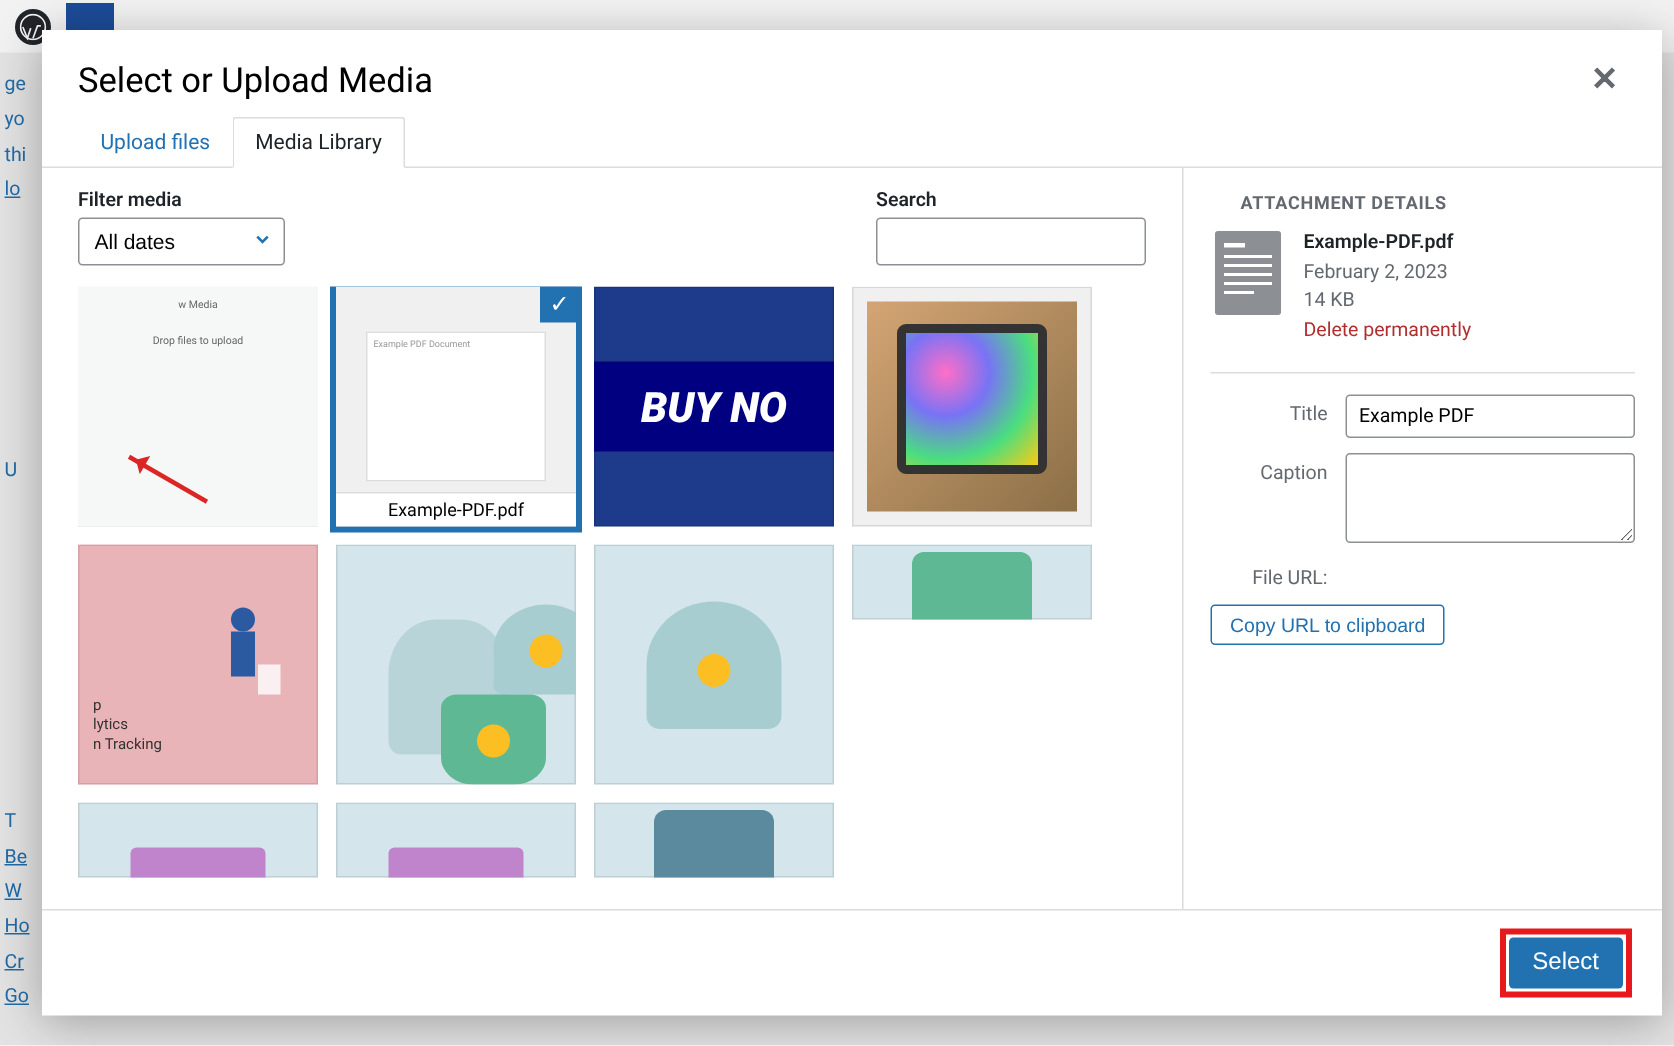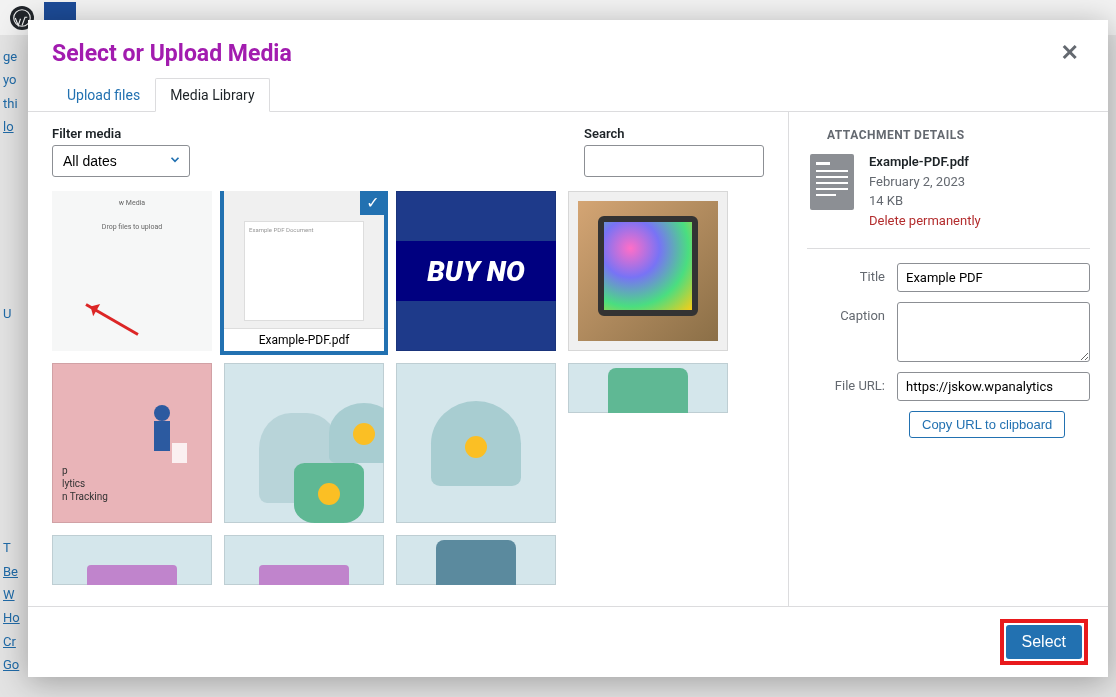--- a/index.html
+++ b/index.html
@@ -10,21 +10,21 @@
 .bg-toolbar .w-logo { width: 24px; height: 24px; background: #23282d; border-radius: 50%; display: flex; align-items: center; justify-content: center; color: #fff; font-size: 16px; }
 .bg-toolbar .plus { width: 32px; height: 32px; background: #1e50a0; }
 .bg-update { position: absolute; top: 3px; right: 280px; background: #2271b1; color: #fff; padding: 5px 12px; font-size: 12px; border-radius: 2px; margin-top: 48px; }
 .bg-left { position: absolute; left: 0; top: 40px; width: 30px; font-size: 13px; color: #2271b1; line-height: 1.8; padding: 5px 3px; }
 .bg-left a { display: block; text-decoration: underline; color: #2271b1; }
 
 
 .modal-backdrop { position: absolute; inset: 0; background: rgba(0,0,0,0.05); }
 .modal { position: absolute; top: 20px; left: 28px; right: 8px; bottom: 20px; background: #fff; box-shadow: 0 5px 30px rgba(0,0,0,0.3); display: flex; flex-direction: column; }
 .modal-header { padding: 20px 24px 10px; display: flex; justify-content: space-between; align-items: flex-start; }
-.modal-title { font-size: 23px; font-weight: 700; color: #a21caf; }
+.modal-title { font-size: 23px; font-weight: 400; color: #000000; }
 .modal-close { font-size: 22px; color: #646970; cursor: pointer; font-weight: bold; padding: 0 5px; }
 
 
 .tabs { display: flex; padding: 0 24px; border-bottom: 1px solid #dcdcde; }
 .tab { padding: 8px 14px; font-size: 14px; color: #2271b1; cursor: pointer; border: 1px solid transparent; position: relative; top: 1px; }
 .tab.active { border: 1px solid #dcdcde; border-bottom: 1px solid #fff; background: #fff; color: #1d2327; border-radius: 2px 2px 0 0; text-align: center; }
 
 
 .modal-body { flex: 1; display: flex; overflow: hidden; }
 .media-main { flex: 1; display: flex; flex-direction: column; padding: 14px 24px 0; overflow: hidden; }
@@ -50,21 +50,21 @@
 .att-info { display: flex; gap: 12px; margin-bottom: 18px; }
 .att-icon { width: 50px; height: 60px; flex-shrink: 0; }
 .att-meta { font-size: 13px; line-height: 1.5; }
 .att-meta .fname { font-weight: 600; color: #1d2327; }
 .delete-link { color: #b32d2e; text-decoration: none; }
 .att-fields { border-top: 1px solid #dcdcde; padding-top: 14px; }
 .field-row { display: flex; margin-bottom: 10px; }
 .field-row label { width: 90px; text-align: right; padding-right: 12px; padding-top: 6px; color: #646970; }
 .field-row input, .field-row textarea { flex: 1; border: 1px solid #8c8f94; border-radius: 3px; padding: 6px 8px; font-size: 13px; font-family: inherit; }
 .field-row textarea { height: 60px; resize: both; }
-.copy-btn { margin-left: 102px; border: 1px solid #2271b1; color: #2271b1; background: #fff; padding: 5px 12px; border-radius: 3px; font-size: 13px; cursor: pointer; }
+.copy-btn { border: 1px solid #2271b1; color: #2271b1; background: #fff; padding: 5px 12px; border-radius: 3px; font-size: 13px; cursor: pointer; }
 
 
 .modal-footer { border-top: 1px solid #dcdcde; padding: 12px 20px; display: flex; justify-content: flex-end; }
 .select-btn-wrap { border: 4px solid #e8191c; padding: 2px; }
 .select-btn { background: #2271b1; color: #fff; border: none; padding: 8px 16px; font-size: 16px; border-radius: 3px; cursor: pointer; }
 
 
 .grid-wrap::-webkit-scrollbar { width: 14px; }
 .grid-wrap::-webkit-scrollbar-thumb { background: #c3c4c7; }
 
@@ -228,21 +228,20 @@
         <div class="field-row">
           <label>Title</label>
           <input type="text" value="Example PDF" style="">
         </div>
         <div class="field-row">
           <label>Caption</label>
           <textarea style=""></textarea>
         </div>
         <div class="field-row">
           <label>File URL:</label>
-          <input type="text" value="https://jskow.wpanalytics" style="">
         </div>
         <button class="copy-btn">Copy URL to clipboard</button>
       </div>
     </div>
 
   </div>
 
   <div class="modal-footer">
     <div class="select-btn-wrap">
       <button class="select-btn">Select</button>

